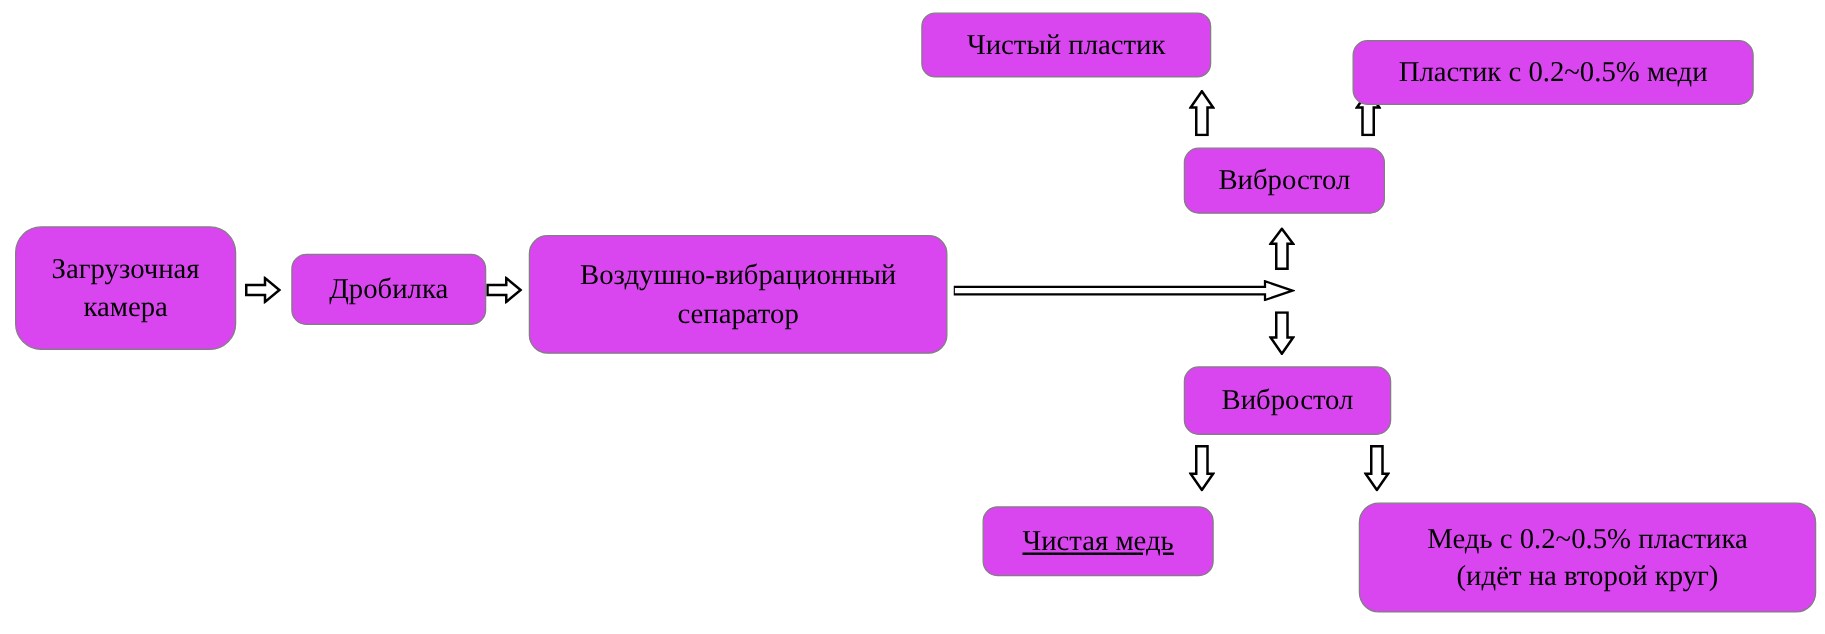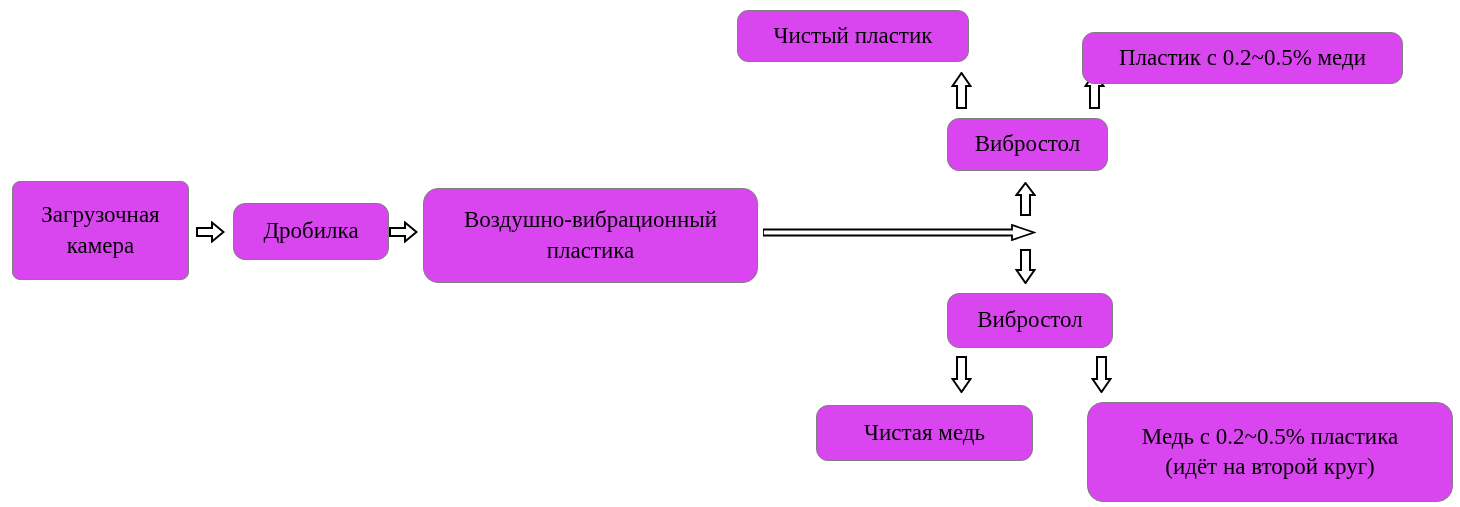--- a/index.html
+++ b/index.html
@@ -40,40 +40,40 @@
   .arrow polygon {
     fill: #ffffff;
     stroke: #000000;
   }
 </style>
 </head>
 <body>
 
 <div id="canvas">
 
-  <div class="box" style="left:12px; top:181px; width:177px; height:99px; border-radius:8px;">
+  <div class="box" style="left:12px; top:181px; width:177px; height:99px; border-radius:21px;">
     <span class="label">Загрузочная
 камера</span>
   </div>
 
   <svg class="arrow" style="left:196px; top:221px;" width="29" height="22" viewBox="0 0 29 22">
     <polygon points="1,7 16,7 16,1.5 27.5,11 16,20.5 16,15 1,15" stroke-width="2"></polygon>
   </svg>
 
   <div class="box" style="left:233px; top:203px; width:156px; height:57px; border-radius:12px;">
     <span class="label">Дробилка</span>
   </div>
 
   <svg class="arrow" style="left:389px; top:221px;" width="29" height="22" viewBox="0 0 29 22">
     <polygon points="1,7 16,7 16,1.5 27.5,11 16,20.5 16,15 1,15" stroke-width="2"></polygon>
   </svg>
 
   <div class="box" style="left:423px; top:188px; width:335px; height:95px; border-radius:15px;">
     <span class="label">Воздушно-вибрационный
-пластика</span>
+сепаратор</span>
   </div>
 
   <svg class="arrow" style="left:763px; top:224px;" width="273" height="17" viewBox="0 0 273 17">
     <polygon points="0,5.5 249,5.5 249,1 271,8.5 249,16 249,11.5 0,11.5" stroke-width="1.8"></polygon>
   </svg>
 
   <svg class="arrow" style="left:1015px; top:182px;" width="21" height="34" viewBox="0 0 21 34">
     <polygon points="10.5,1 19.5,13 15,13 15,33 6,33 6,13 1.5,13" stroke-width="2"></polygon>
   </svg>
 
@@ -102,26 +102,26 @@
   </div>
 
   <div class="box" style="left:947px; top:293px; width:166px; height:55px; border-radius:12px;">
     <span class="label">Вибростол</span>
   </div>
 
   <svg class="arrow" style="left:951px; top:356px;" width="21" height="37" viewBox="0 0 21 37">
     <polygon points="6,1 15,1 15,23 19.5,23 10.5,36 1.5,23 6,23" stroke-width="2"></polygon>
   </svg>
 
-  <div class="box" style="left:816px; top:405px; width:217px; height:56px; border-radius:12px;">
+  <div class="box" style="left:786px; top:405px; width:185px; height:56px; border-radius:12px;text-decoration:underline;">
     <span class="label">Чистая медь</span>
   </div>
 
   <svg class="arrow" style="left:1091px; top:356px;" width="21" height="37" viewBox="0 0 21 37">
     <polygon points="6,1 15,1 15,23 19.5,23 10.5,36 1.5,23 6,23" stroke-width="2"></polygon>
   </svg>
 
-  <div class="box" style="left:1087px; top:402px; width:366px; height:100px; border-radius:16px;">
+  <div class="box" style="left:1087px; top:402px; width:366px; height:88px; border-radius:16px;">
     <span class="label">Медь с 0.2~0.5% пластика
 (идёт на второй круг)</span>
   </div>
 
 </div>
 
 </body></html>

